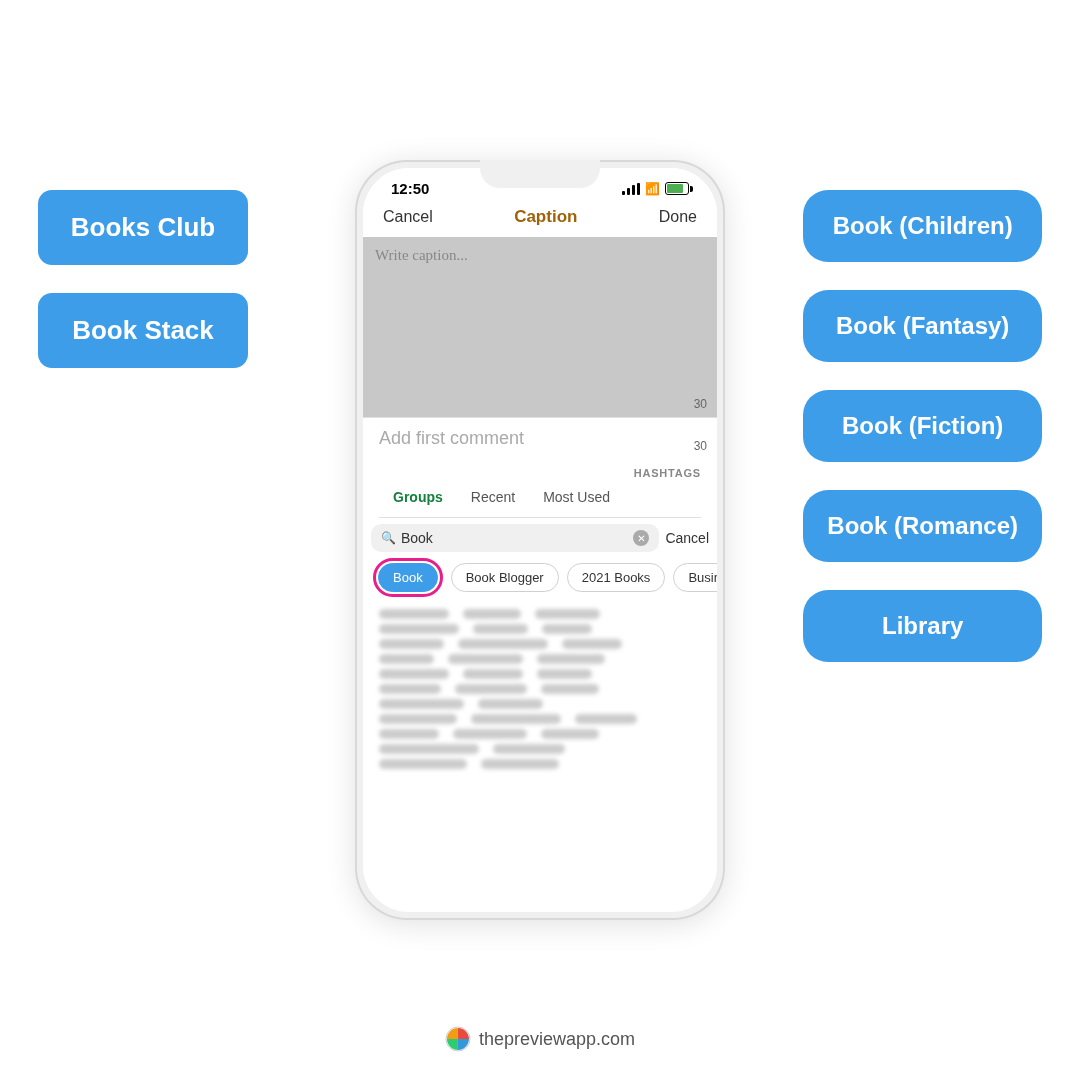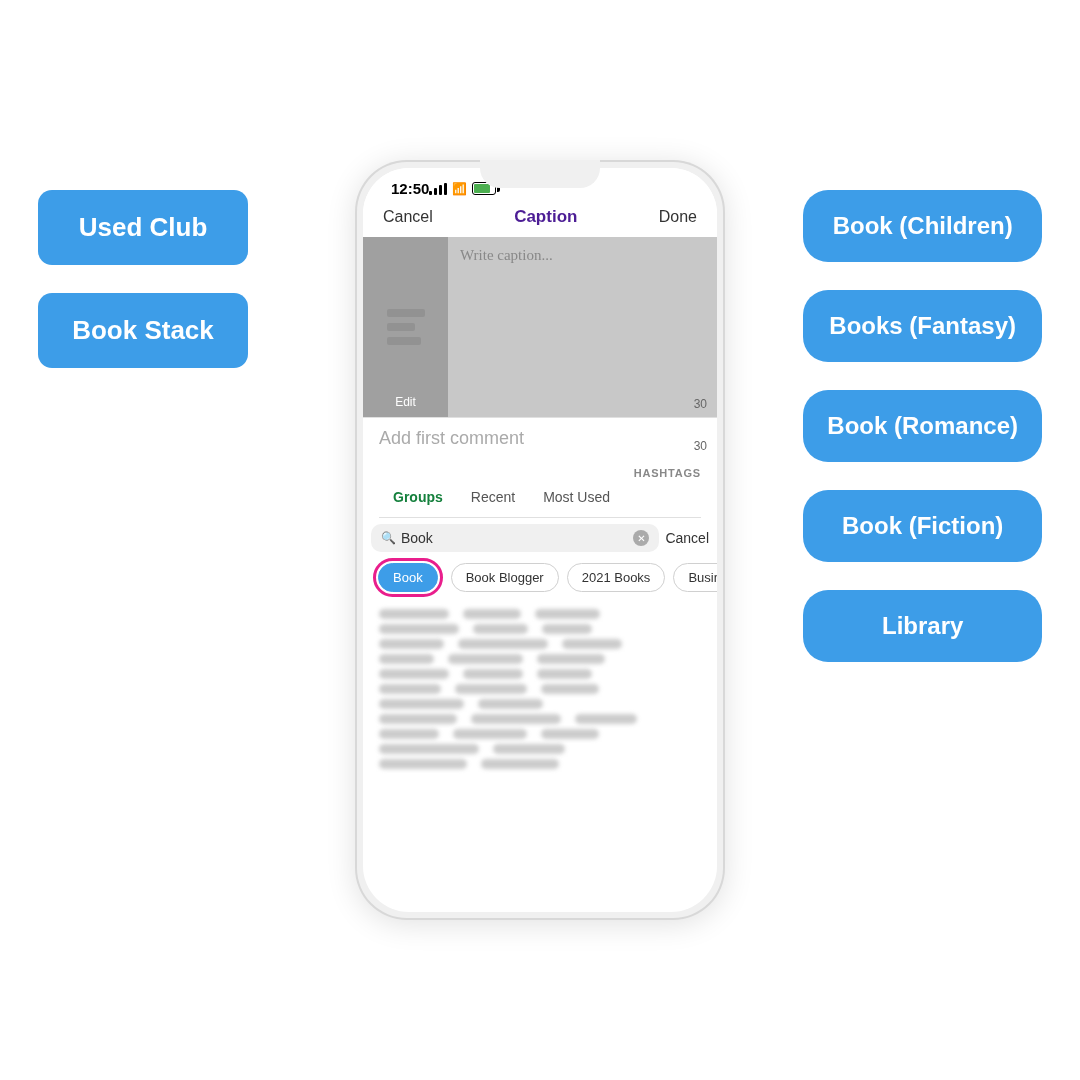--- a/index.html
+++ b/index.html
@@ -92,21 +92,21 @@
       right: 8px;
       bottom: 8px;
       background: #ffffff;
       border-radius: 46px;
       overflow: hidden;
     }
 
     
     .status-bar {
       display: flex;
-      justify-content: flex-start;
+      justify-content: space-between;
       align-items: center;
       padding: 12px 28px 6px;
       background: #fff;
     }
 
     .status-time {
       font-size: 15px;
       font-weight: 600;
       color: #000;
     }
@@ -175,21 +175,21 @@
     }
 
     .nav-cancel {
       font-size: 16px;
       color: #333;
     }
 
     .nav-title {
       font-size: 17px;
       font-weight: 700;
-      color: #4c1d95;
+      color: #a16207;
     }
 
     .nav-done {
       font-size: 16px;
       color: #333;
     }
 
     
     .caption-area {
       background: #c8c8c8;
@@ -418,29 +418,29 @@
       border-radius: 0 0 20px 20px;
       z-index: 10;
     }
   </style>
 </head>
 <body>
 
 <div class="page-wrapper">
 
   <div class="left-buttons">
-    <button class="tag-button">Used Club</button>
+    <button class="tag-button">Books Club</button>
     <button class="tag-button">Book Stack</button>
   </div>
 
   <div class="right-buttons">
     <button class="tag-button small">Book (Children)</button>
-    <button class="tag-button small">Books (Fantasy)</button>
+    <button class="tag-button small">Book (Fantasy)</button>
+    <button class="tag-button small">Book (Fiction)</button>
     <button class="tag-button small">Book (Romance)</button>
-    <button class="tag-button small">Book (Fiction)</button>
     <button class="tag-button small" style="min-width:160px;">Library</button>
   </div>
 
   <div class="phone-container">
     <div class="phone-shell">
       <div class="notch"></div>
       <div class="phone-inner">
 
         <div class="status-bar">
           <span class="status-time">12:50</span>
@@ -458,28 +458,20 @@
           </div>
         </div>
 
         <div class="top-nav">
           <span class="nav-cancel">Cancel</span>
           <span class="nav-title">Caption</span>
           <span class="nav-done">Done</span>
         </div>
 
         <div class="caption-area">
-          <div class="photo-thumb">
-            <div class="photo-lines">
-              <div class="photo-line" style="width:38px;"></div>
-              <div class="photo-line" style="width:28px;"></div>
-              <div class="photo-line" style="width:34px;"></div>
-            </div>
-            <span class="edit-label">Edit</span>
-          </div>
           <div class="caption-text-area">
             <span class="caption-placeholder">Write caption...</span>
           </div>
           <span class="char-count">30</span>
         </div>
 
         <div class="comment-area">
           <span class="comment-placeholder">Add first comment</span>
           <span class="comment-count">30</span>
         </div>
@@ -563,14 +555,24 @@
           <div class="result-row">
             <div class="result-tag" style="width:88px;"></div>
             <div class="result-tag" style="width:78px;"></div>
           </div>
         </div>
 
       </div>
     </div>
   </div>
 
+  <div class="watermark">
+    <svg class="watermark-icon" viewBox="0 0 26 26">
+      <circle cx="13" cy="13" r="12" fill="none" stroke="#ccc" stroke-width="1"></circle>
+      <path d="M13 13 L13 2 A11 11 0 0 1 24 13 Z" fill="#e74c3c"></path>
+      <path d="M13 13 L24 13 A11 11 0 0 1 13 24 Z" fill="#3498db"></path>
+      <path d="M13 13 L13 24 A11 11 0 0 1 2 13 Z" fill="#2ecc71"></path>
+      <path d="M13 13 L2 13 A11 11 0 0 1 13 2 Z" fill="#f39c12"></path>
+    </svg>
+    <span class="watermark-text">thepreviewapp.com</span>
+  </div>
 
 </div>
 
 </body></html>

